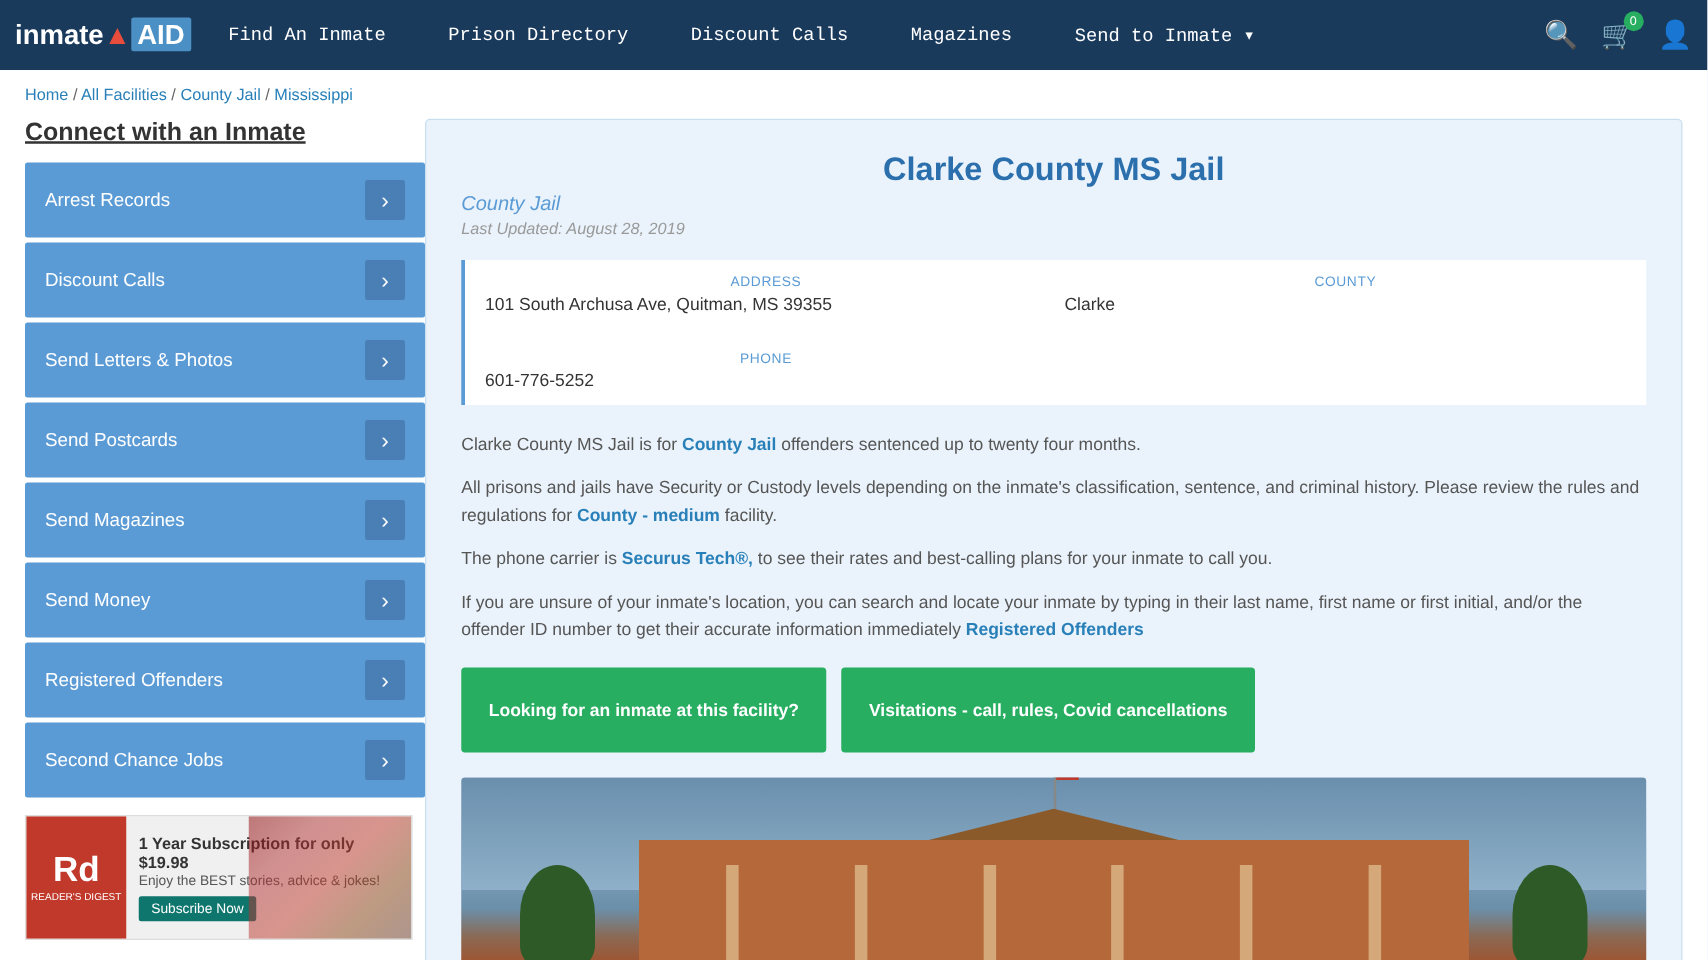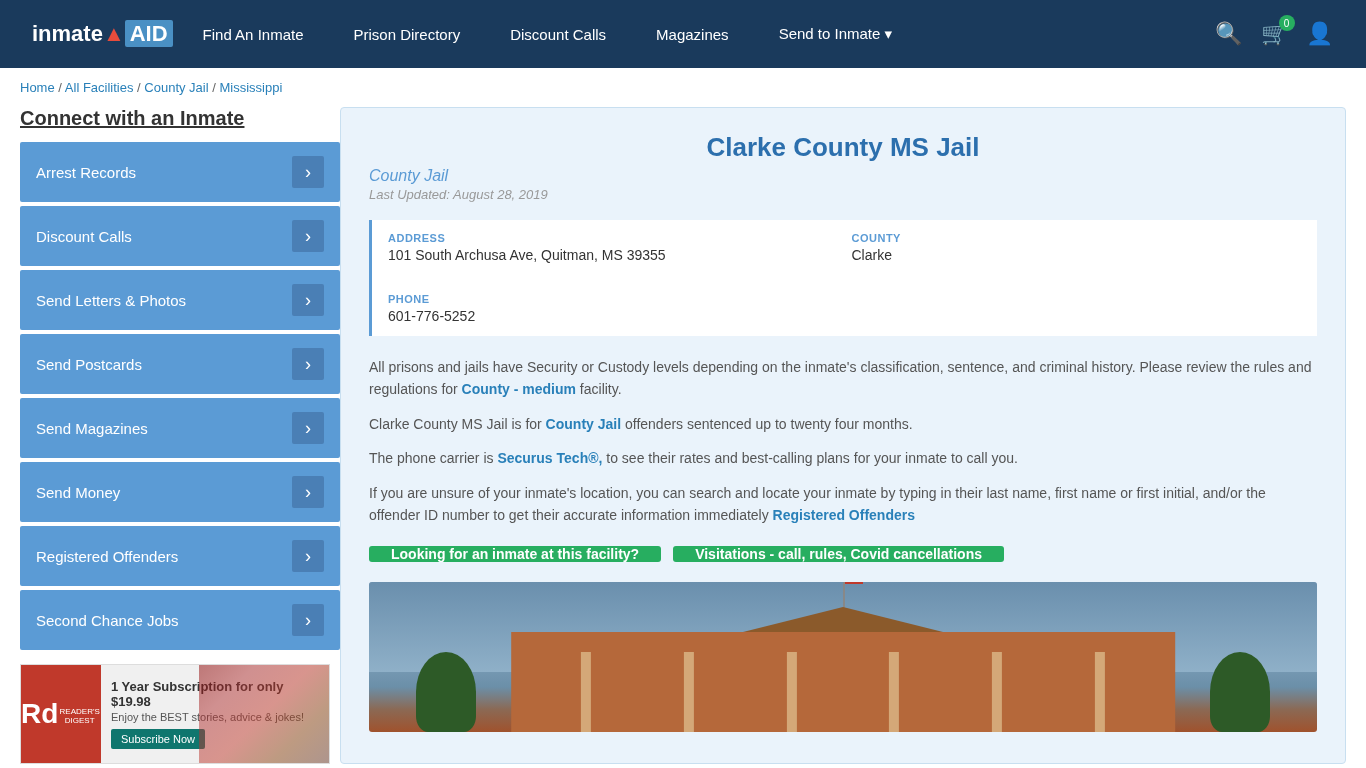--- a/index.html
+++ b/index.html
@@ -1,36 +1,37 @@
 <!DOCTYPE html>
 <html><head>
   <meta charset="utf-8">
   <style>
     * { margin: 0; padding: 0; box-sizing: border-box; }
     body { font-family: Arial, sans-serif; font-size: 14px; color: #333; background: #fff; width: 1366px; }
 
     
     .header {
       background: #1a3a5c;
-      height: 68px;
-      display: flex;
-      align-items: center;
-      padding: 0 32px;
+      height: 56px;
+      display: flex;
+      align-items: center;
+      padding: 0 12px;
       gap: 30px;
     }
     .logo-area {
       display: flex;
       align-items: center;
       min-width: 140px;
     }
     .nav {
       display: flex;
       align-items: center;
       flex: 1;
       gap: 50px;
+      font-family: Liberation Mono, monospace;
     }
     .nav-item {
       color: white;
       text-decoration: none;
       font-size: 15px;
       cursor: pointer;
       white-space: nowrap;
     }
     .send-inmate {
       display: flex;
@@ -132,21 +133,21 @@
       overflow: hidden;
       position: relative;
     }
     .ad-red-box {
       background: #c0392b;
       width: 80px;
       height: 100%;
       display: flex;
       align-items: center;
       justify-content: center;
-      flex-direction: row;
+      flex-direction: column;
       flex-shrink: 0;
     }
     .ad-rd-text {
       color: white;
       font-size: 28px;
       font-weight: bold;
       line-height: 1;
     }
     .ad-rd-sub {
       color: white;
@@ -204,24 +205,25 @@
       padding: 12px 16px;
       background: white;
       margin-bottom: 20px;
       display: grid;
       grid-template-columns: 1fr 1fr;
       gap: 14px;
     }
     .info-label {
       font-size: 11px;
       color: #5b9bd5;
-      font-weight: bold;
+      font-weight: normal;
       text-transform: uppercase;
       letter-spacing: 0.5px;
       margin-bottom: 3px;
+      text-align: center;
     }
     .info-value {
       font-size: 14px;
       color: #333;
     }
     .info-phone {
       grid-column: 1 / 2;
       margin-top: 16px;
     }
     .description-text {
@@ -239,21 +241,21 @@
     .action-buttons {
       display: flex;
       gap: 12px;
       margin-top: 20px;
       margin-bottom: 20px;
     }
     .btn-green {
       background: #27ae60;
       color: white;
       border: none;
-      padding: 0 22px;
+      padding: 26px 22px;
       font-size: 14px;
       cursor: pointer;
       border-radius: 3px;
       font-weight: bold;
       text-align: center;
     }
 
     
     .building-image {
       width: 100%;
@@ -449,24 +451,24 @@
         <div class="info-label">COUNTY</div>
         <div class="info-value">Clarke</div>
       </div>
       <div class="info-phone">
         <div class="info-label">PHONE</div>
         <div class="info-value">601-776-5252</div>
       </div>
     </div>
 
     <p class="description-text">
-      <span>All prisons and jails have Security or Custody levels depending on the inmate's classification, sentence, and criminal history. Please review the rules and regulations for </span><a href="#">County - medium</a><span> facility.</span>
+      <span>Clarke County MS Jail is for </span><a href="#">County Jail</a><span> offenders sentenced up to twenty four months.</span>
     </p>
     <p class="description-text">
-      <span>Clarke County MS Jail is for </span><a href="#">County Jail</a><span> offenders sentenced up to twenty four months.</span>
+      <span>All prisons and jails have Security or Custody levels depending on the inmate's classification, sentence, and criminal history. Please review the rules and regulations for </span><a href="#">County - medium</a><span> facility.</span>
     </p>
     <p class="description-text">
       <span>The phone carrier is </span><a href="#">Securus Tech®,</a><span> to see their rates and best-calling plans for your inmate to call you.</span>
     </p>
     <p class="description-text">
       <span>If you are unsure of your inmate's location, you can search and locate your inmate by typing in their last name, first name or first initial, and/or the offender ID number to get their accurate information immediately </span><a href="#">Registered Offenders</a>
     </p>
 
     <div class="action-buttons">
       <button class="btn-green">Looking for an inmate at this facility?</button>

